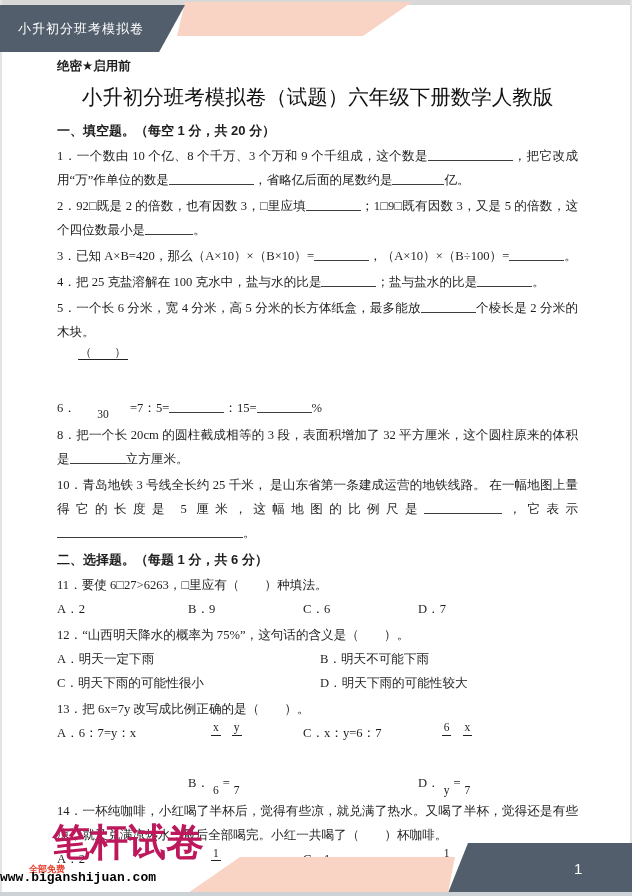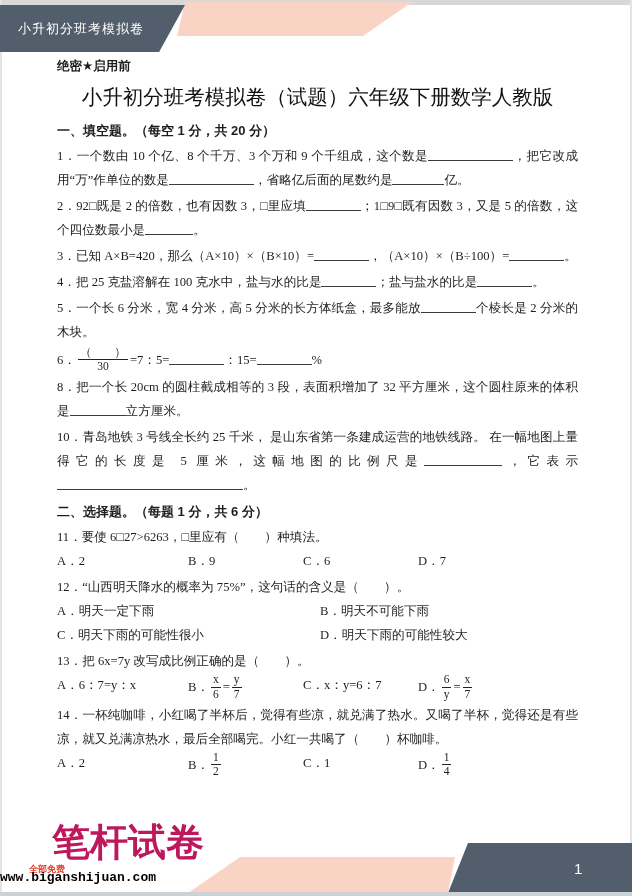--- a/index.html
+++ b/index.html
@@ -27,21 +27,21 @@
   .secret{font-family:"Liberation Sans","DejaVu Sans",sans-serif;font-weight:bold;font-size:12.5px;line-height:16px;}
   .title{font-family:"Liberation Sans","DejaVu Sans",sans-serif;font-weight:normal;font-size:20.5px;
     line-height:30px;text-align:center;margin:8px 0 6px;color:#111;}
   .sec-h{font-family:"Liberation Sans","DejaVu Sans",sans-serif;font-weight:bold;font-size:13px;line-height:26px;margin-top:2px;}
   .q{margin:0 0 2px 0;}
   .q p{margin:0;line-height:24px;text-align:justify;}
   .blank{display:inline-block;border-bottom:1px solid #3c3c3c;height:13px;vertical-align:baseline;
     margin-bottom:-1px;}
   .frac{display:inline-block;vertical-align:-0.55em;text-align:center;font-size:11.5px;line-height:1.15;margin:0 2px;}
   .frac .fn{display:block;border-bottom:1px solid #222;padding:0 2px;}
-  .frac .fd{display:block;}
+  .frac .fd{display:block;margin-top:48px;}
   .opts{display:grid;line-height:24px;}
   .opts.c4{grid-template-columns:131px 115px 115px 1fr;}
   .opts.c2{grid-template-columns:263px 1fr;}
 
   
   .ftr-pink{position:absolute;left:188px;top:857px;width:267px;height:36px;background:var(--pink);
     -webkit-clip-path:polygon(52px 0,267px 0,260px 100%,0 100%);clip-path:polygon(52px 0,267px 0,260px 100%,0 100%);}
   .ftr-dark{position:absolute;left:448px;top:843px;width:184px;height:50px;background:var(--slate);
     -webkit-clip-path:polygon(20px 0,100% 0,100% 100%,0 100%);clip-path:polygon(20px 0,100% 0,100% 100%,0 100%);
     display:flex;align-items:center;box-sizing:border-box;padding-left:126px;}

